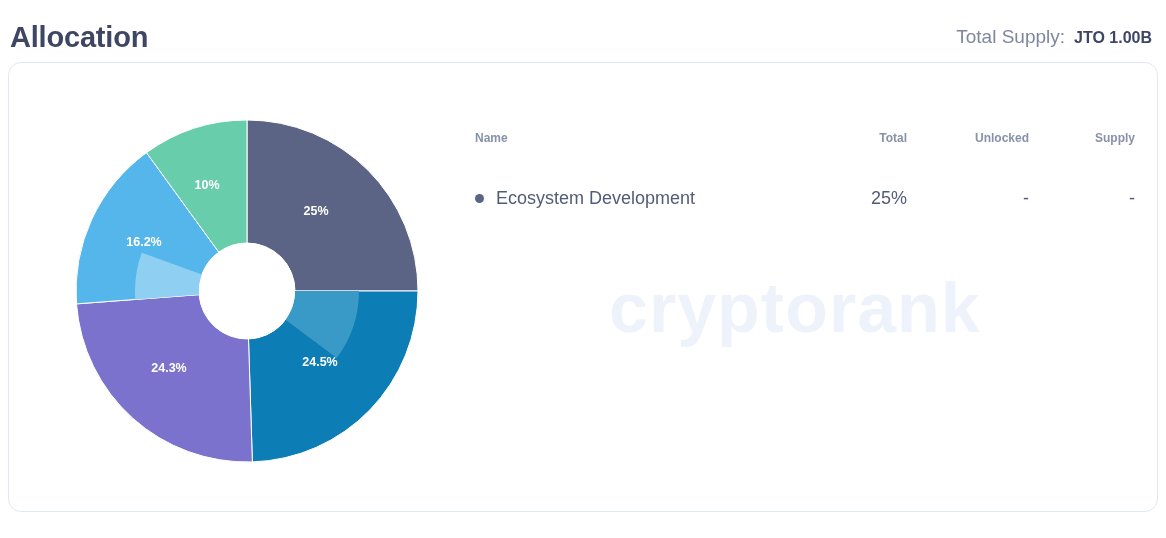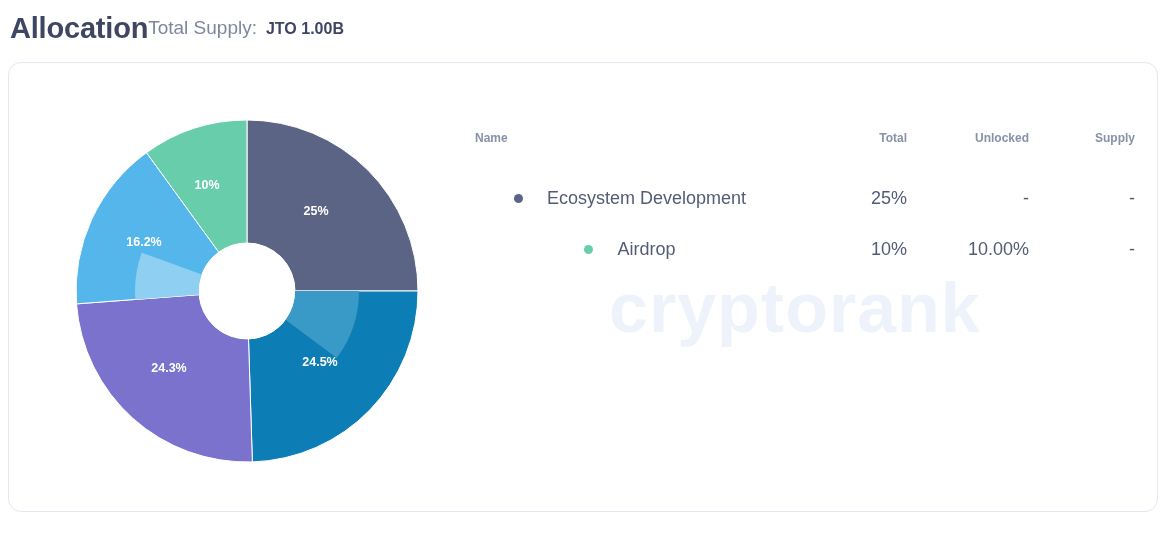--- a/index.html
+++ b/index.html
@@ -13,25 +13,26 @@
     height: 538px;
     font-family: "Liberation Sans", sans-serif;
     color: #4a5270;
     overflow: hidden;
     position: relative;
   }
 
   
   .page-header {
     position: absolute;
-    left: 0; top: 3px;
+    left: 0; top: 12px;
     width: 1166px;
     height: 50px;
     display: flex;
     align-items: center;
+    justify-content: space-between;
     padding: 0 14px 0 10px;
     box-sizing: border-box;
   }
   .page-title {
     font-size: 29px;
     font-weight: bold;
     color: #3f4663;
     letter-spacing: -0.2px;
     line-height: 1;
   }
@@ -135,22 +136,21 @@
     vertical-align: middle;
     white-space: nowrap;
   }
   table.alloc-table td.cell-name {
     text-align: left;
     padding-left: 8px;
   }
   .name-inner {
     display: flex;
     align-items: center;
-    gap: 24px;
-    justify-content: center;
+    gap: 12px;
   }
   .legend-dot {
     width: 9px;
     height: 9px;
     border-radius: 50%;
     flex: 0 0 9px;
     display: inline-block;
   }
   .legend-name {
     font-size: 18px;
@@ -212,28 +212,17 @@
             <td class="cell-name">
               <div class="name-inner">
                 <span class="legend-dot" style="background: rgb(92, 100, 133);"></span>
                 <span class="legend-name">Ecosystem Development</span>
               </div>
             </td>
             <td>25%</td>
             <td class="dash">-</td>
             <td class="dash">-</td>
           </tr>
-          <tr>
-            <td class="cell-name">
-              <div class="name-inner">
-                <span class="legend-dot" style="background: rgb(104, 205, 171);"></span>
-                <span class="legend-name">Airdrop</span>
-              </div>
-            </td>
-            <td>10%</td>
-            <td>10.00%</td>
-            <td class="dash">-</td>
-          </tr>
         </tbody>
     </table>
   </div>
 
 </div>
 
 </body></html>

